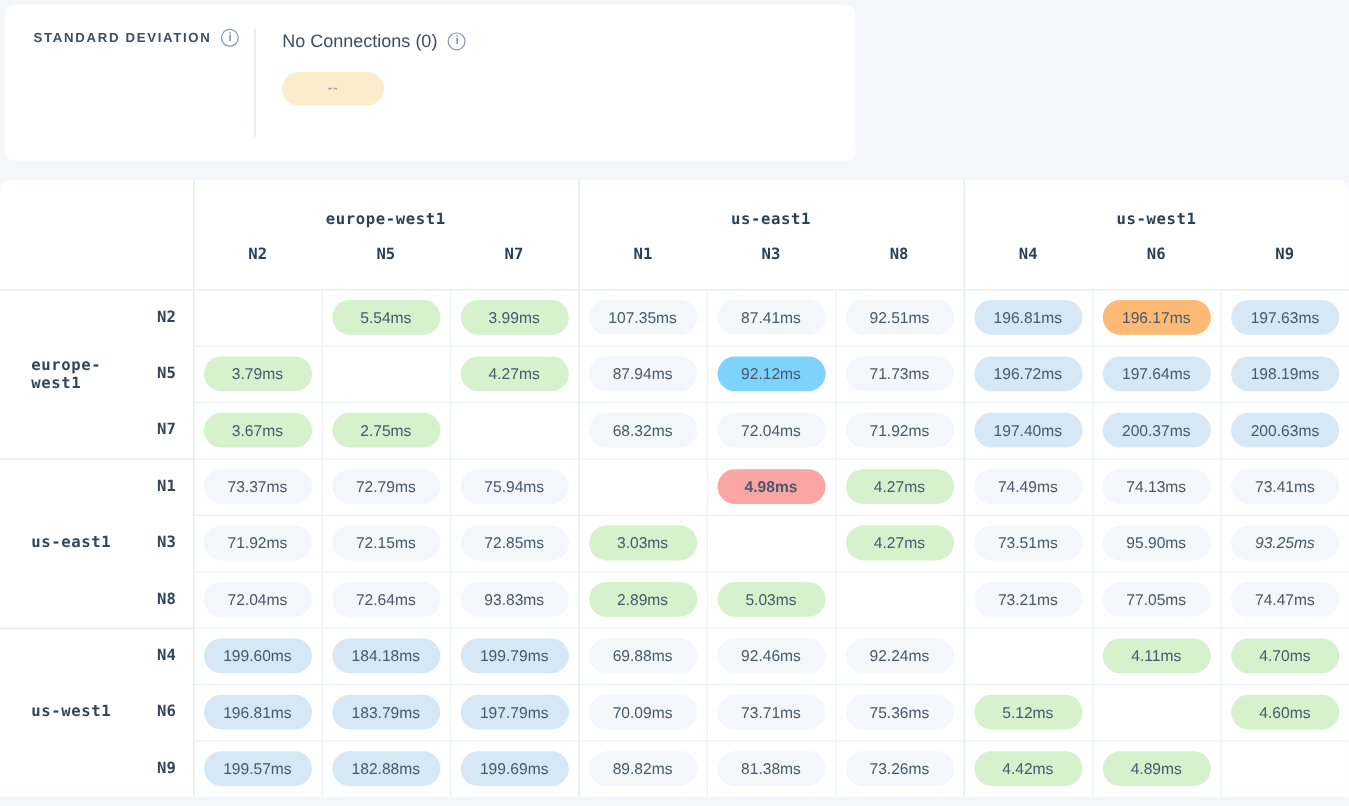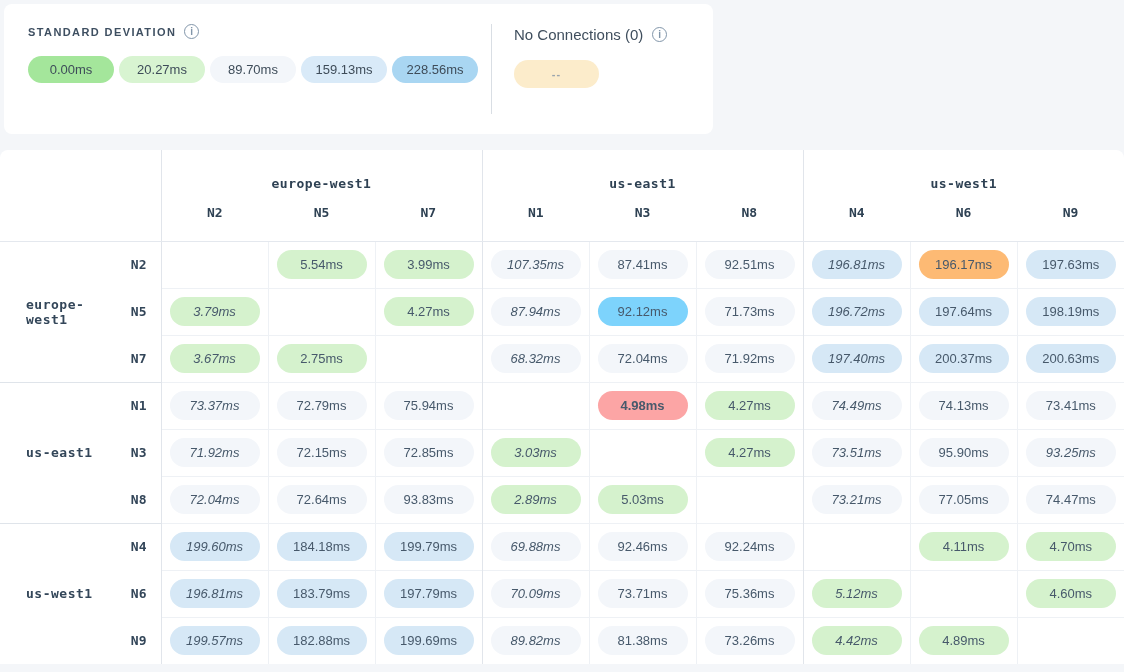--- a/index.html
+++ b/index.html
@@ -38,45 +38,38 @@
   thead th { color:#2e4153; }
   th.corner { border-bottom:1px solid #e4e8ee; }
   th.region { height:52px; vertical-align:bottom; padding-bottom:11px; text-align:center;
               font-family:"DejaVu Sans Mono", monospace; font-weight:bold; font-size:13px;
               letter-spacing:0.5px; }
   th.node { height:39px; vertical-align:top; padding-top:3px; text-align:center;
             font-family:"DejaVu Sans Mono", monospace; font-weight:bold; font-size:13px;
             border-bottom:1px solid #e4e8ee; }
   .group-col { border-left:1px solid #e1e5eb; }
   td.data { border-left:1px solid #eef1f5; height:47px; text-align:center; }
-  td.data.group-col { border-left:1px solid #e1e5eb;font-style:italic; }
+  td.data.group-col { border-left:1px solid #e1e5eb; }
   tbody tr + tr td.data { border-top:1px solid #eef1f5; }
   tbody tr.group-start td { border-top:1px solid #dfe4ea; }
   td.region-label { font-family:"DejaVu Sans Mono", monospace; font-weight:bold; font-size:13px;
                     color:#334659; padding-left:26px; vertical-align:middle; letter-spacing:0.5px; }
   td.node-label { font-family:"DejaVu Sans Mono", monospace; font-weight:bold; font-size:13px;
                   color:#334659; text-align:right; padding-right:14px; vertical-align:middle; }
   .pill { display:inline-block; min-width:90px; padding:7px 13px; border-radius:15px;
           font-size:13px; color:#47596b; cursor:default; }
 </style>
 </head>
 <body>
 
 <div class="legend-card">
   <div class="legend-left">
     <div class="legend-title-row">
       <span class="legend-title">STANDARD DEVIATION</span>
       <span class="info-icon">i</span>
-    </div>
-    <div class="legend-pills">
-      <span class="legend-pill" style="background: rgb(164, 230, 155);">0.00ms</span>
-      <span class="legend-pill" style="background: rgb(216, 244, 209);">20.27ms</span>
-      <span class="legend-pill" style="background: rgb(243, 246, 250);">89.70ms</span>
-      <span class="legend-pill" style="background: rgb(217, 234, 248);">159.13ms</span>
-      <span class="legend-pill" style="background: rgb(169, 214, 242);">228.56ms</span>
     </div>
   </div>
   <div class="legend-divider"></div>
   <div class="legend-right">
     <div class="nc-row">
       <span class="nc-label">No Connections (0)</span>
       <span class="info-icon">i</span>
     </div>
     <div class="nc-pill" style="background: rgb(252, 236, 203);">--</div>
   </div>

